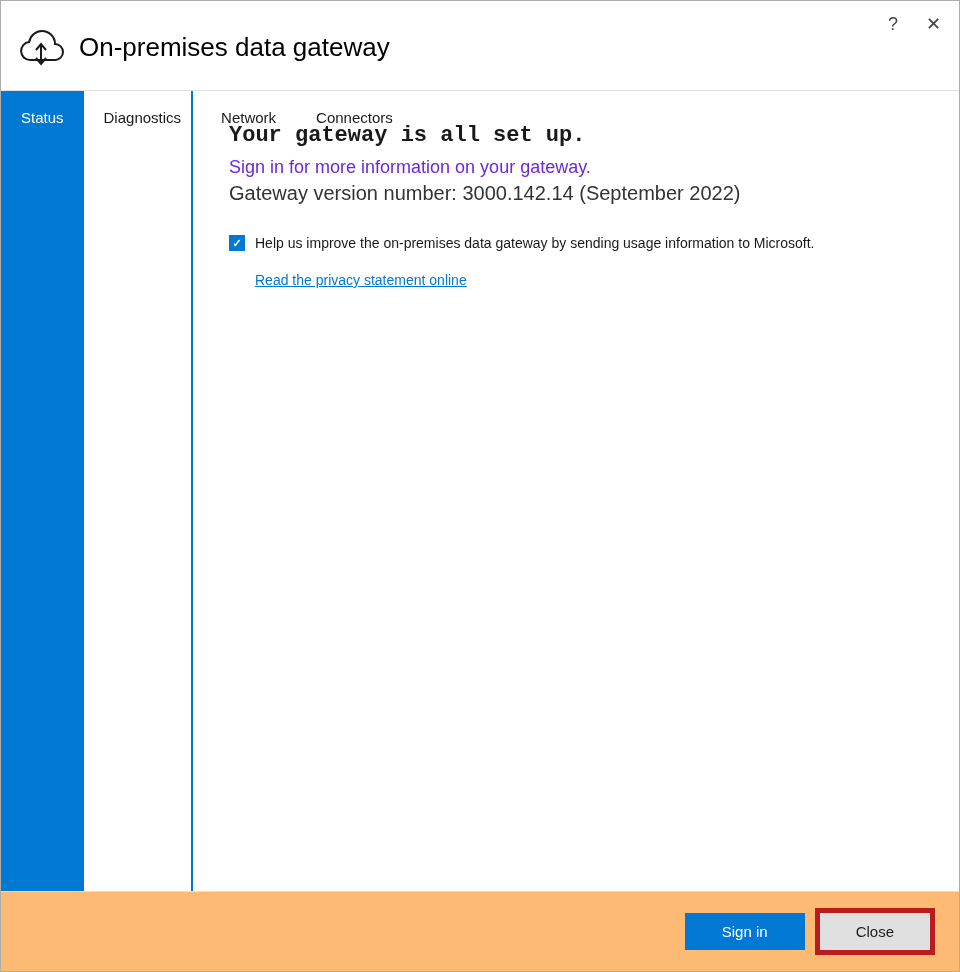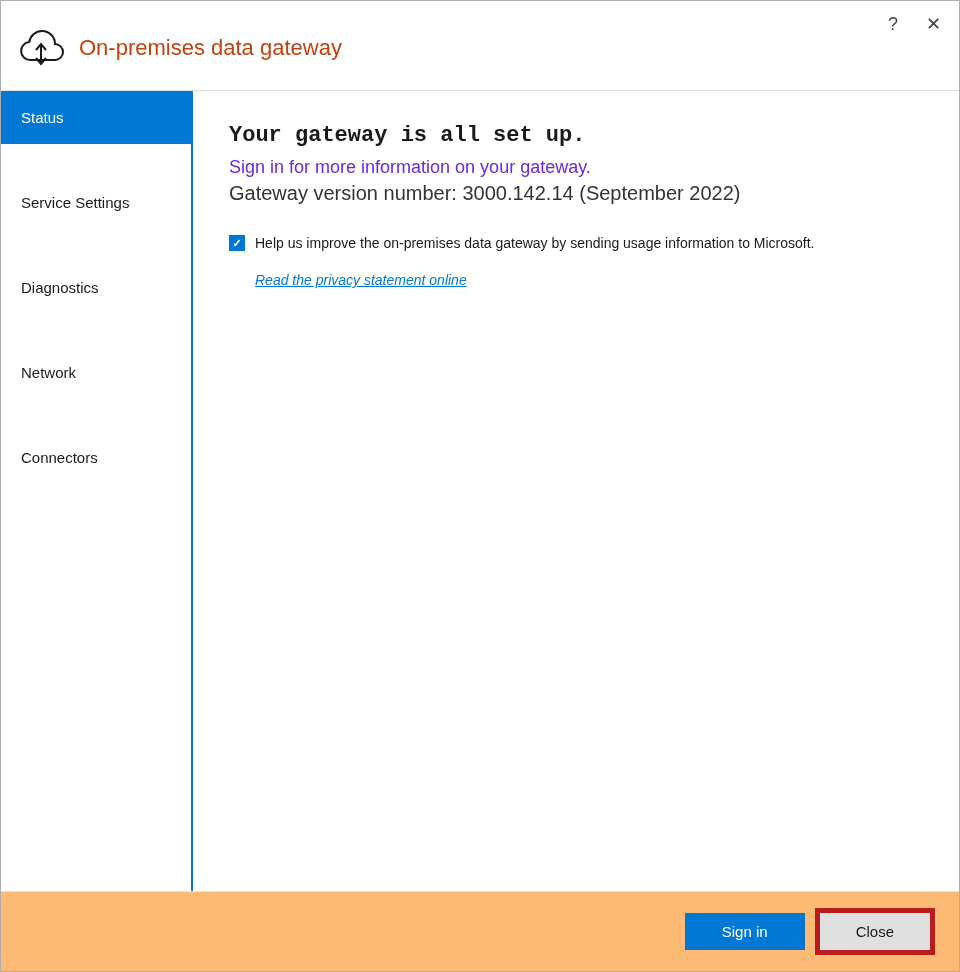--- a/index.html
+++ b/index.html
@@ -39,23 +39,23 @@
     }
 
     .title-bar-icon {
       width: 48px;
       height: 48px;
       margin-right: 14px;
       flex-shrink: 0;
     }
 
     .title-bar-title {
-      font-size: 22px;
+      font-size: 26px;
       font-weight: 400;
-      color: #c2410c;
+      color: #000000;
       flex: 1;
     }
 
     .title-bar-controls {
       position: absolute;
       top: 12px;
       right: 12px;
       display: flex;
       gap: 16px;
       align-items: center;
@@ -76,22 +76,21 @@
       flex: 1;
       overflow: hidden;
     }
 
     .sidebar {
       width: 192px;
       background: #ffffff;
       border-right: 2px solid #0078d4;
       flex-shrink: 0;
       display: flex;
-      flex-direction: column;
-      gap: 32px;
+      flex-direction: row;
     }
 
     .sidebar-item {
       padding: 18px 20px;
       font-size: 15px;
       color: #1a1a1a;
       cursor: pointer;
       border-bottom: none;
       user-select: none;
     }
@@ -163,21 +162,20 @@
       line-height: 1.5;
     }
 
     .privacy-link {
       font-size: 14px;
       color: #0078d4;
       text-decoration: underline;
       cursor: pointer;
       margin-left: 26px;
       display: inline-block;
-      font-style: italic;
     }
 
     .footer {
       display: flex;
       justify-content: flex-end;
       align-items: center;
       padding: 16px 24px;
       background: #fdba74;
       border-top: 1px solid #e0e0e0;
       gap: 10px;
@@ -224,23 +222,20 @@
     </div>
   </div>
 
   <div class="content-area">
 
     <nav class="sidebar">
       <div class="sidebar-item active">
         <span>Status</span>
       </div>
       <div class="sidebar-item">
-        <span>Service Settings</span>
-      </div>
-      <div class="sidebar-item">
         <span>Diagnostics</span>
       </div>
       <div class="sidebar-item">
         <span>Network</span>
       </div>
       <div class="sidebar-item">
         <span>Connectors</span>
       </div>
     </nav>
 

